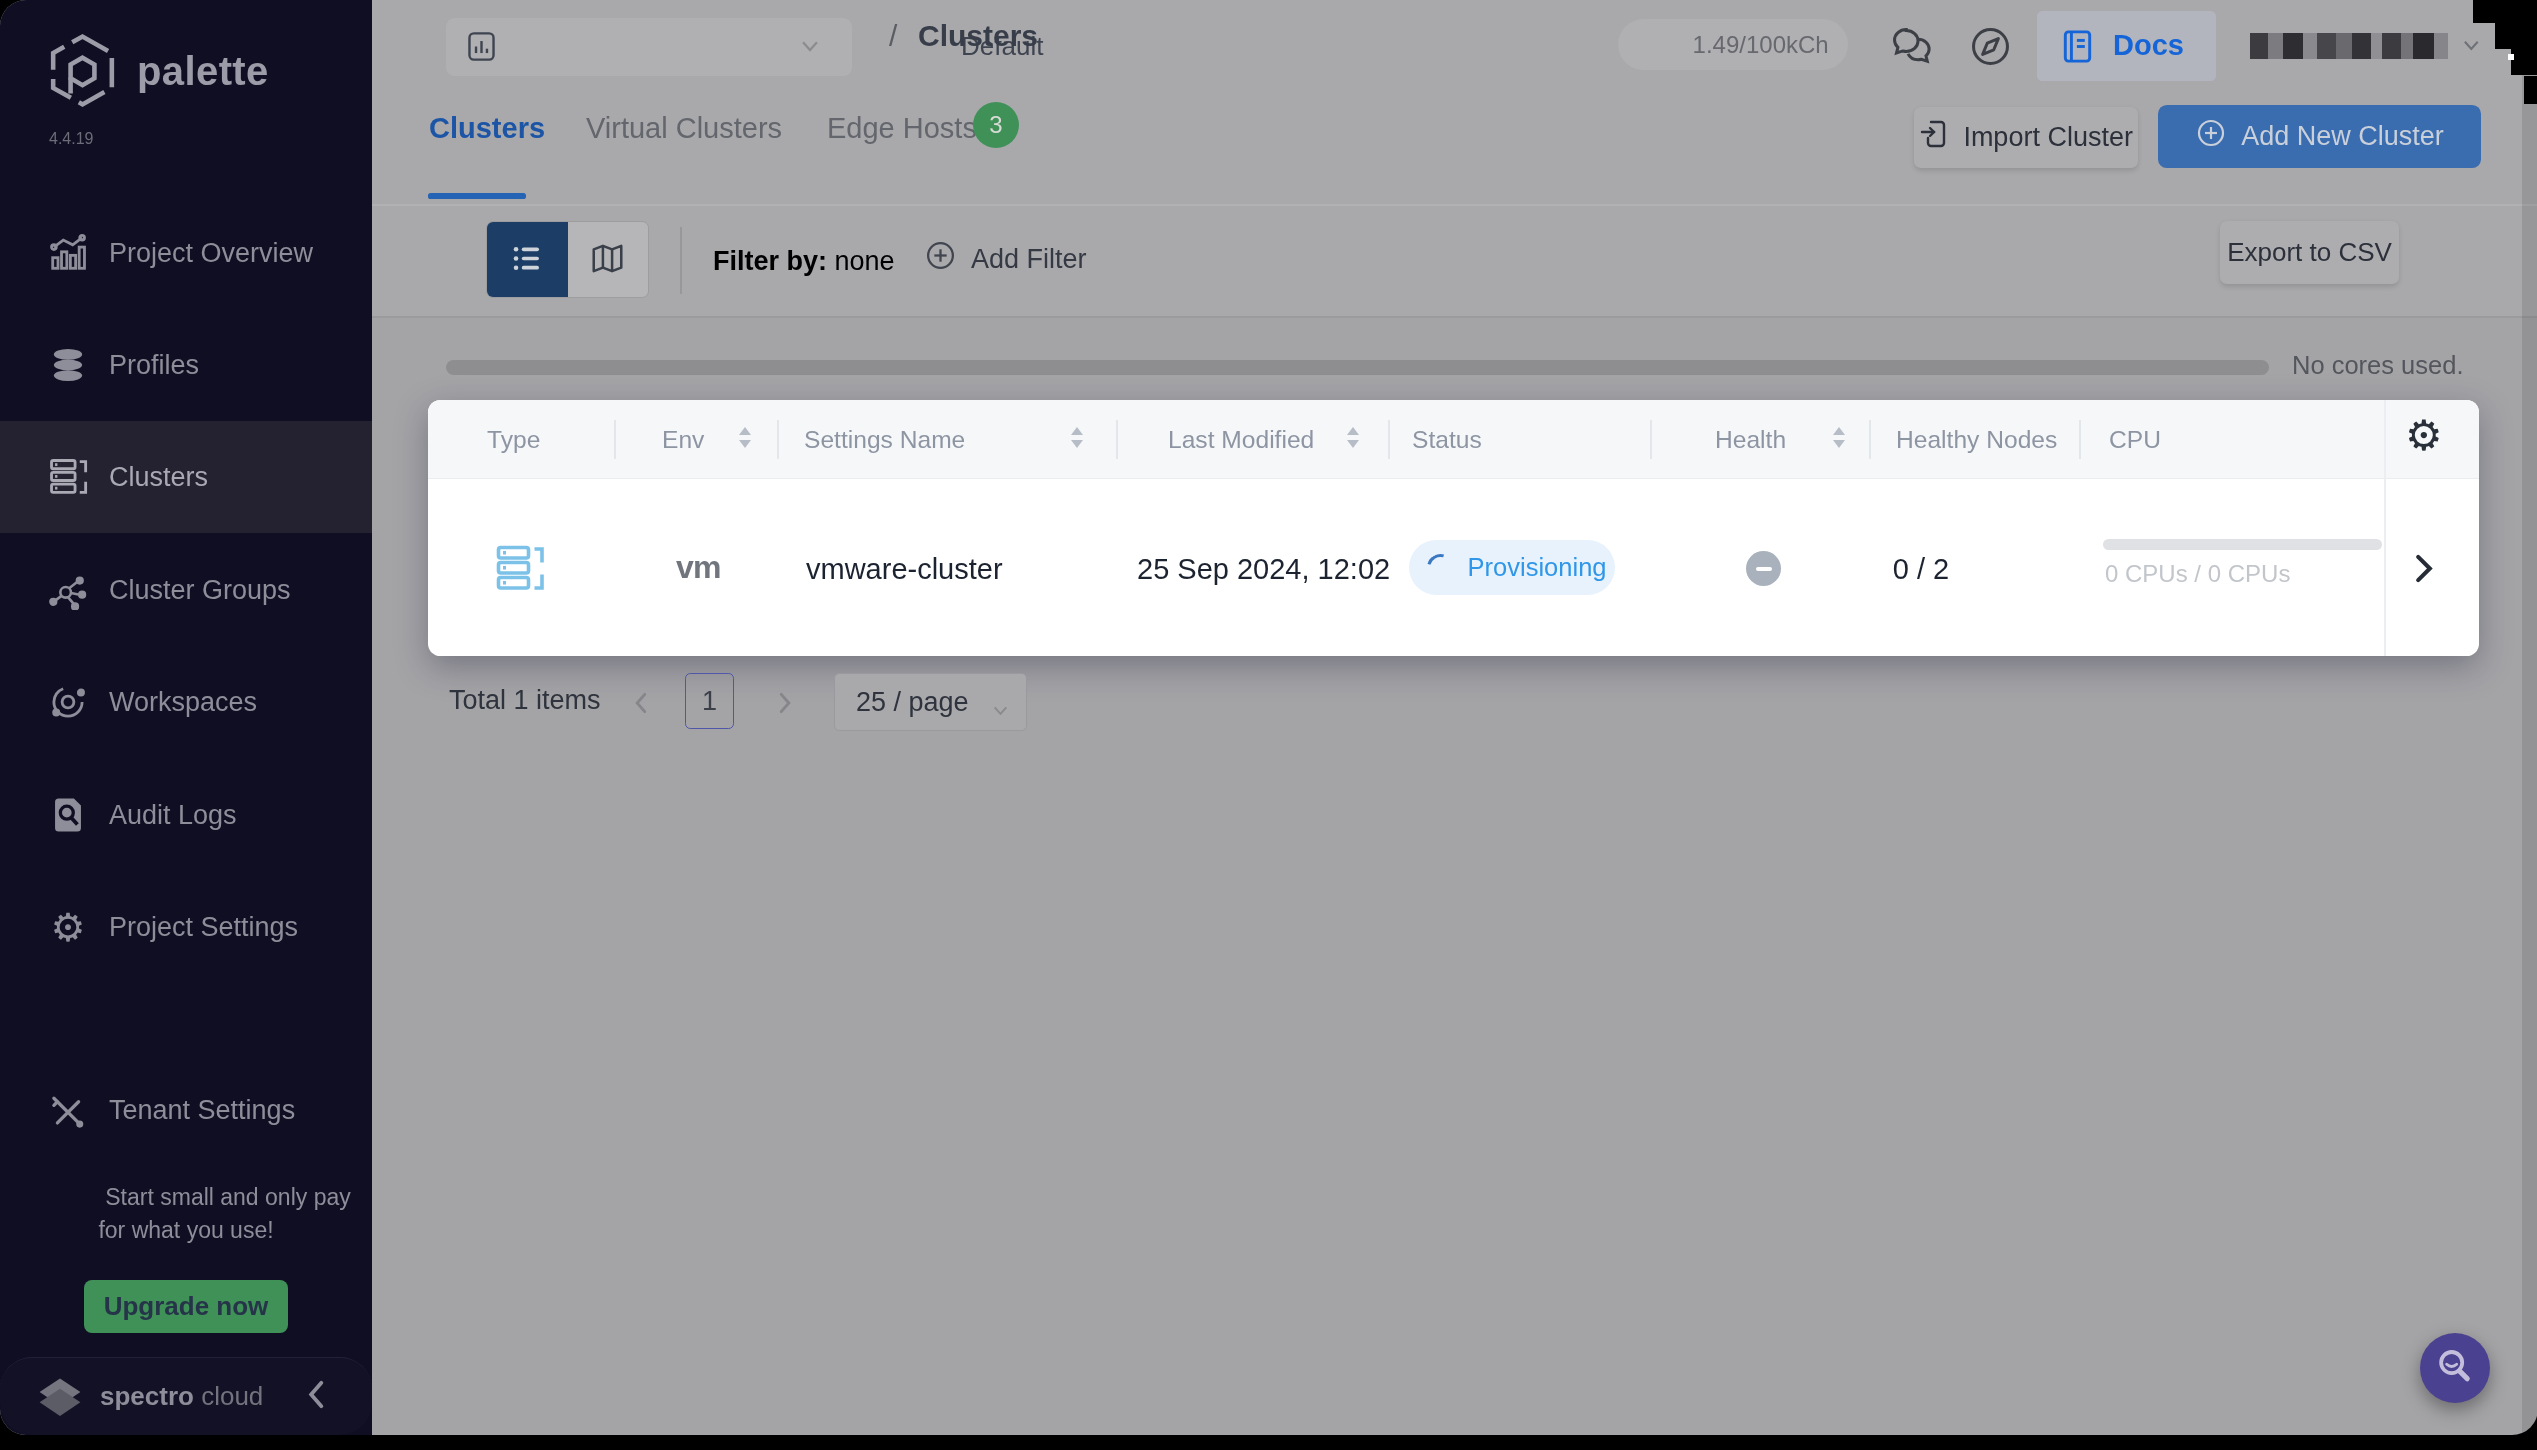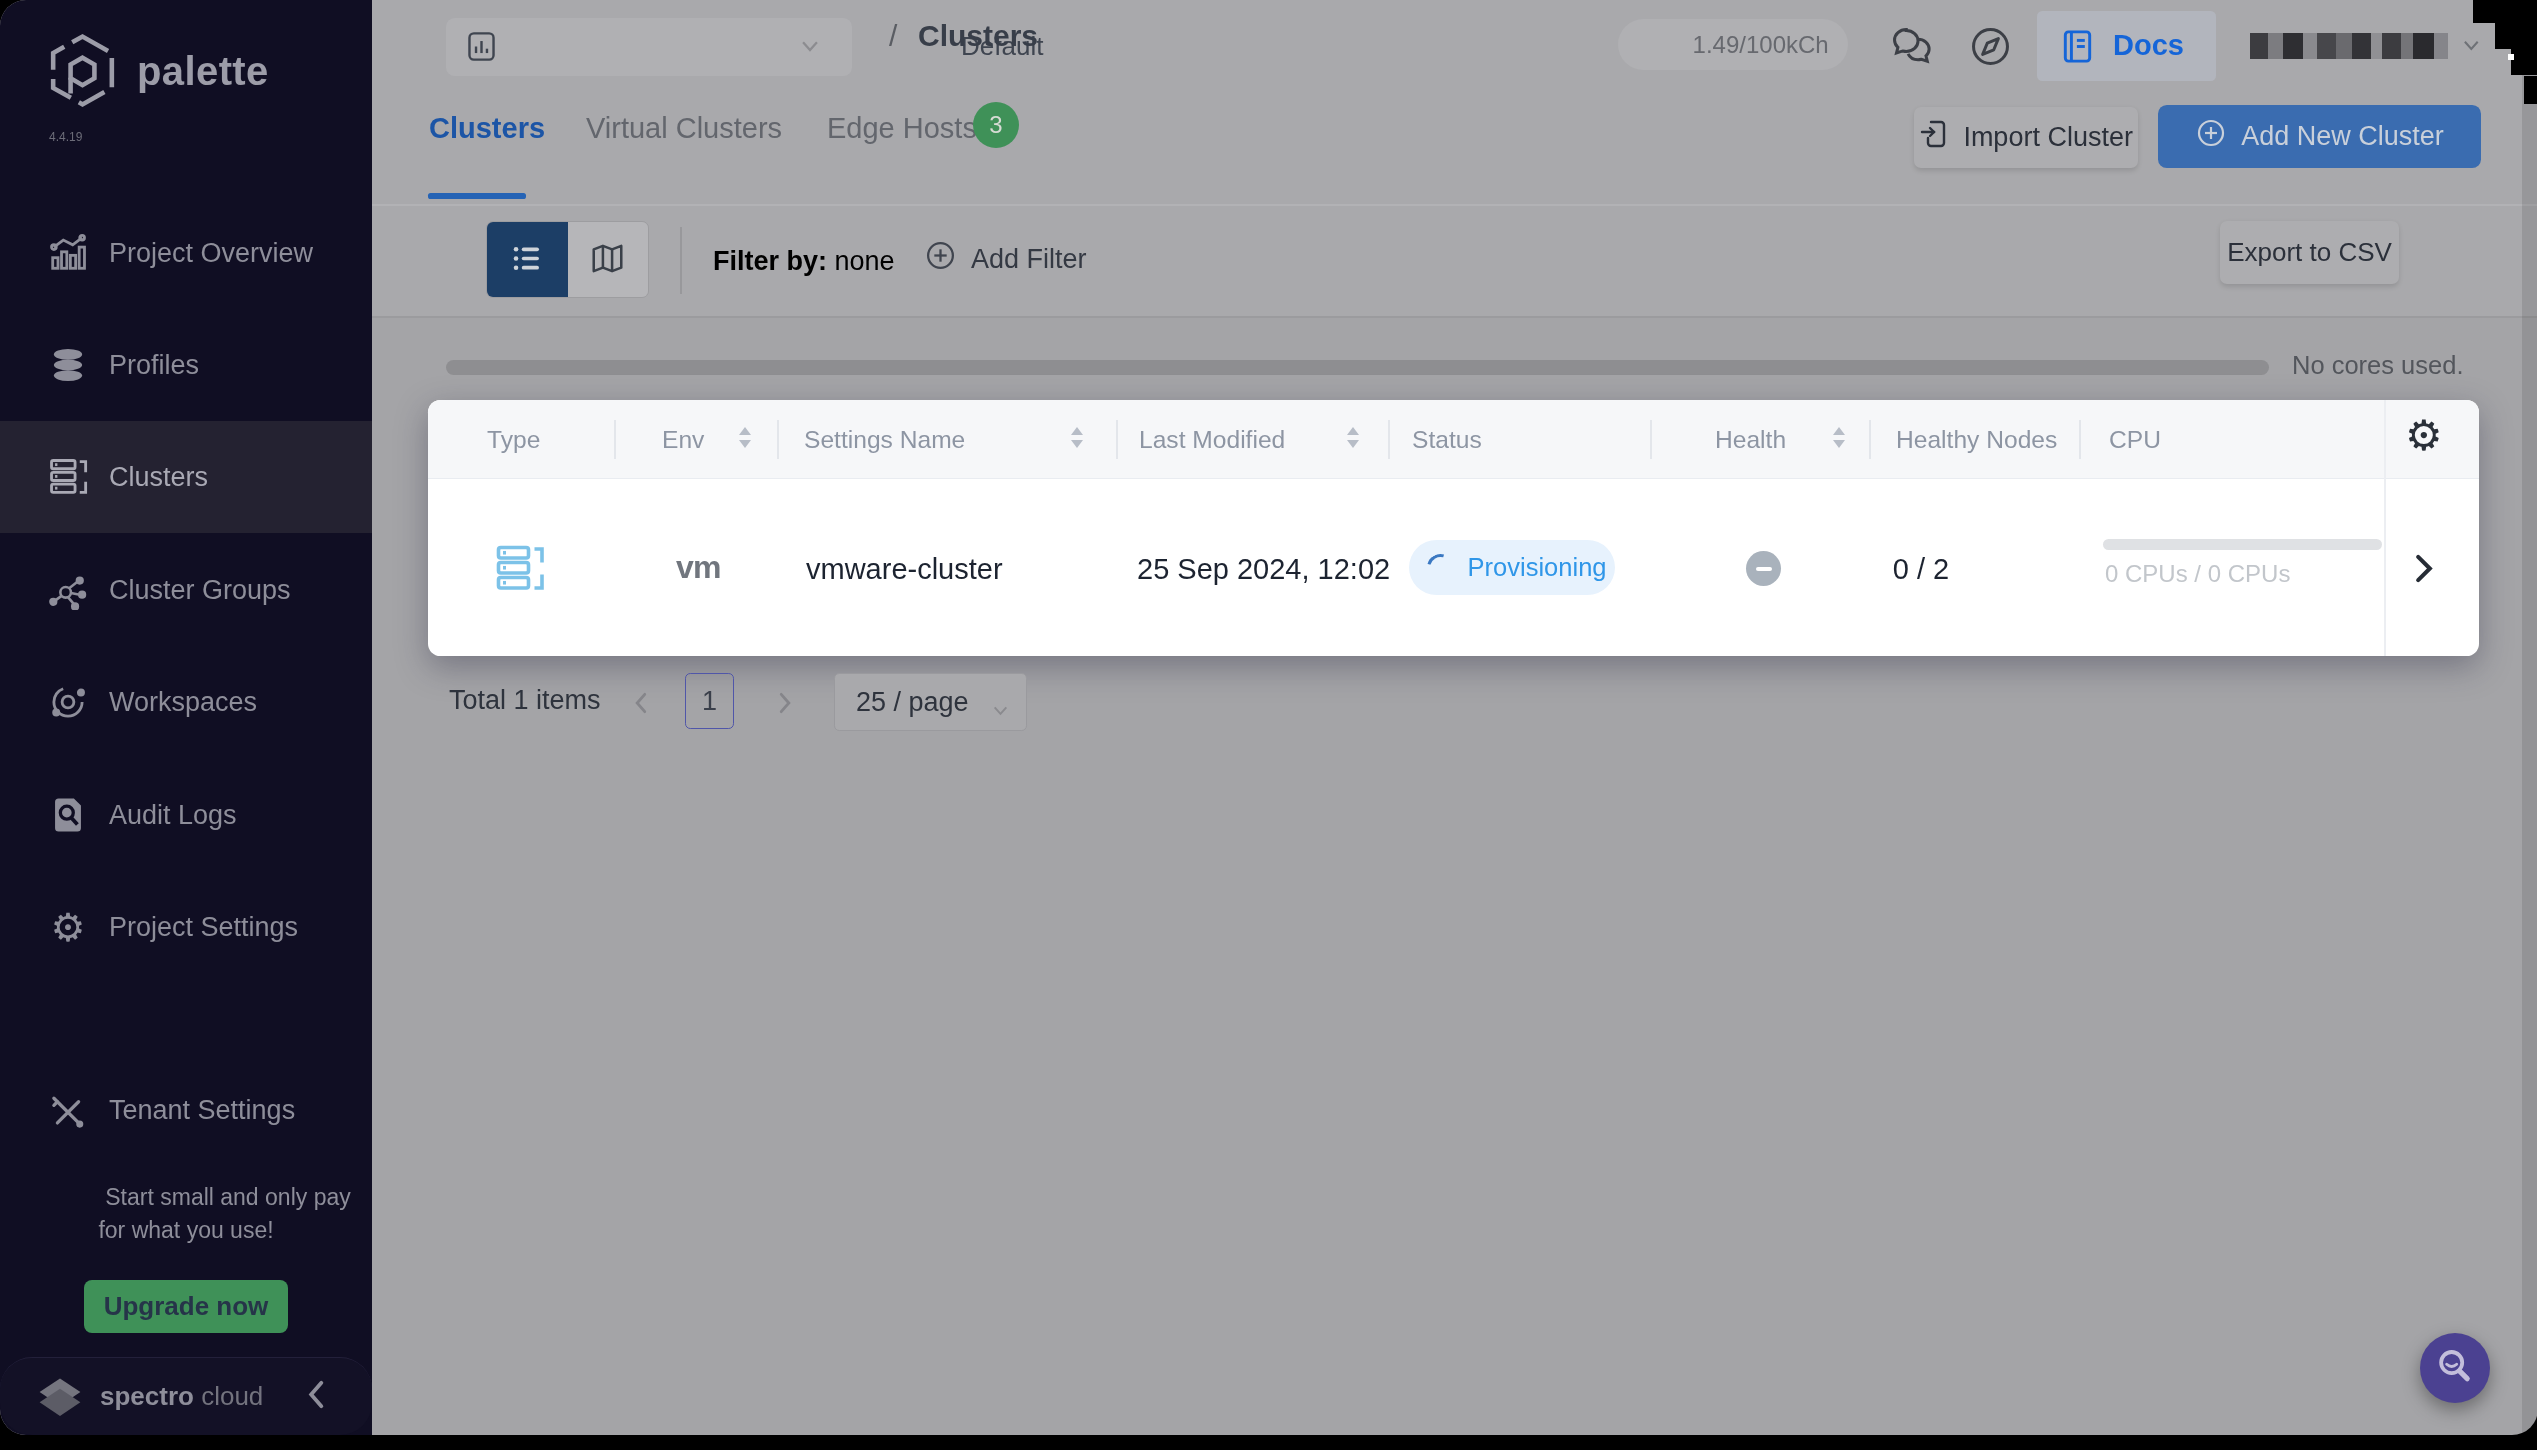--- a/index.html
+++ b/index.html
@@ -3,21 +3,21 @@
 <meta charset="utf-8">
 <style>
   html,body{margin:0;padding:0;background:#000;}
   body{width:2538px;height:1451px;font-family:"Liberation Sans",sans-serif;-webkit-font-smoothing:antialiased;}
   .app{position:absolute;top:0;left:0;width:2538px;height:1435px;border-radius:26px;overflow:hidden;background:#a4a4a7;}
   .abs{position:absolute;}
 
   
   .sidebar{position:absolute;left:0;top:0;width:372px;height:1435px;background:#100e23;}
   .logo-text{position:absolute;left:137px;top:49px;font-size:40px;font-weight:600;color:#9c9ca8;letter-spacing:0.4px;}
-  .version{position:absolute;left:49px;top:130px;font-size:12px;color:#6c6c78;}
+  .version{position:absolute;left:49px;top:130px;font-size:16px;color:#6c6c78;}
   .nav-item{position:absolute;left:0;width:372px;height:112px;display:flex;align-items:center;cursor:pointer;}
   .nav-item.active{background:#242231;}
   .nicon{position:absolute;left:47px;width:42px;height:42px;display:flex;align-items:center;justify-content:center;}
   .nlabel{position:absolute;left:109px;font-size:27px;color:#8e8e9a;}
   .nav-item.active .nlabel{color:#a9a9b4;}
   .gear-glyph{font-size:39px;color:#8e8e9a;line-height:1;}
   .promo-line{position:absolute;width:372px;text-align:center;font-size:23px;color:#8e8e9a;}
   .upgrade-btn{position:absolute;left:84px;top:1280px;width:204px;height:53px;background:#3f9158;border-radius:8px;
     display:flex;align-items:center;justify-content:center;font-size:26px;font-weight:600;color:#263449;cursor:pointer;}
   .side-footer{position:absolute;left:0;top:1357px;width:372px;height:77px;background:#131126;border-top:1.8px solid #23203a;border-radius:32px;}
@@ -371,21 +371,21 @@
       <span class="th" style="left:234px;">Env</span>
       <span class="sort" style="left:311px;">
           <i class="up"></i>
           <i class="dn"></i>
         </span>
       <span class="th" style="left:376px;">Settings Name</span>
       <span class="sort" style="left:643px;">
           <i class="up"></i>
           <i class="dn"></i>
         </span>
-      <span class="th" style="left:711px;">Last Modified</span>
+      <span class="th" style="left:740px;">Last Modified</span>
       <span class="sort" style="left:919px;">
           <i class="up"></i>
           <i class="dn"></i>
         </span>
       <span class="th" style="left:984px;">Status</span>
       <span class="th" style="left:1287px;">Health</span>
       <span class="sort" style="left:1405px;">
           <i class="up"></i>
           <i class="dn"></i>
         </span>

